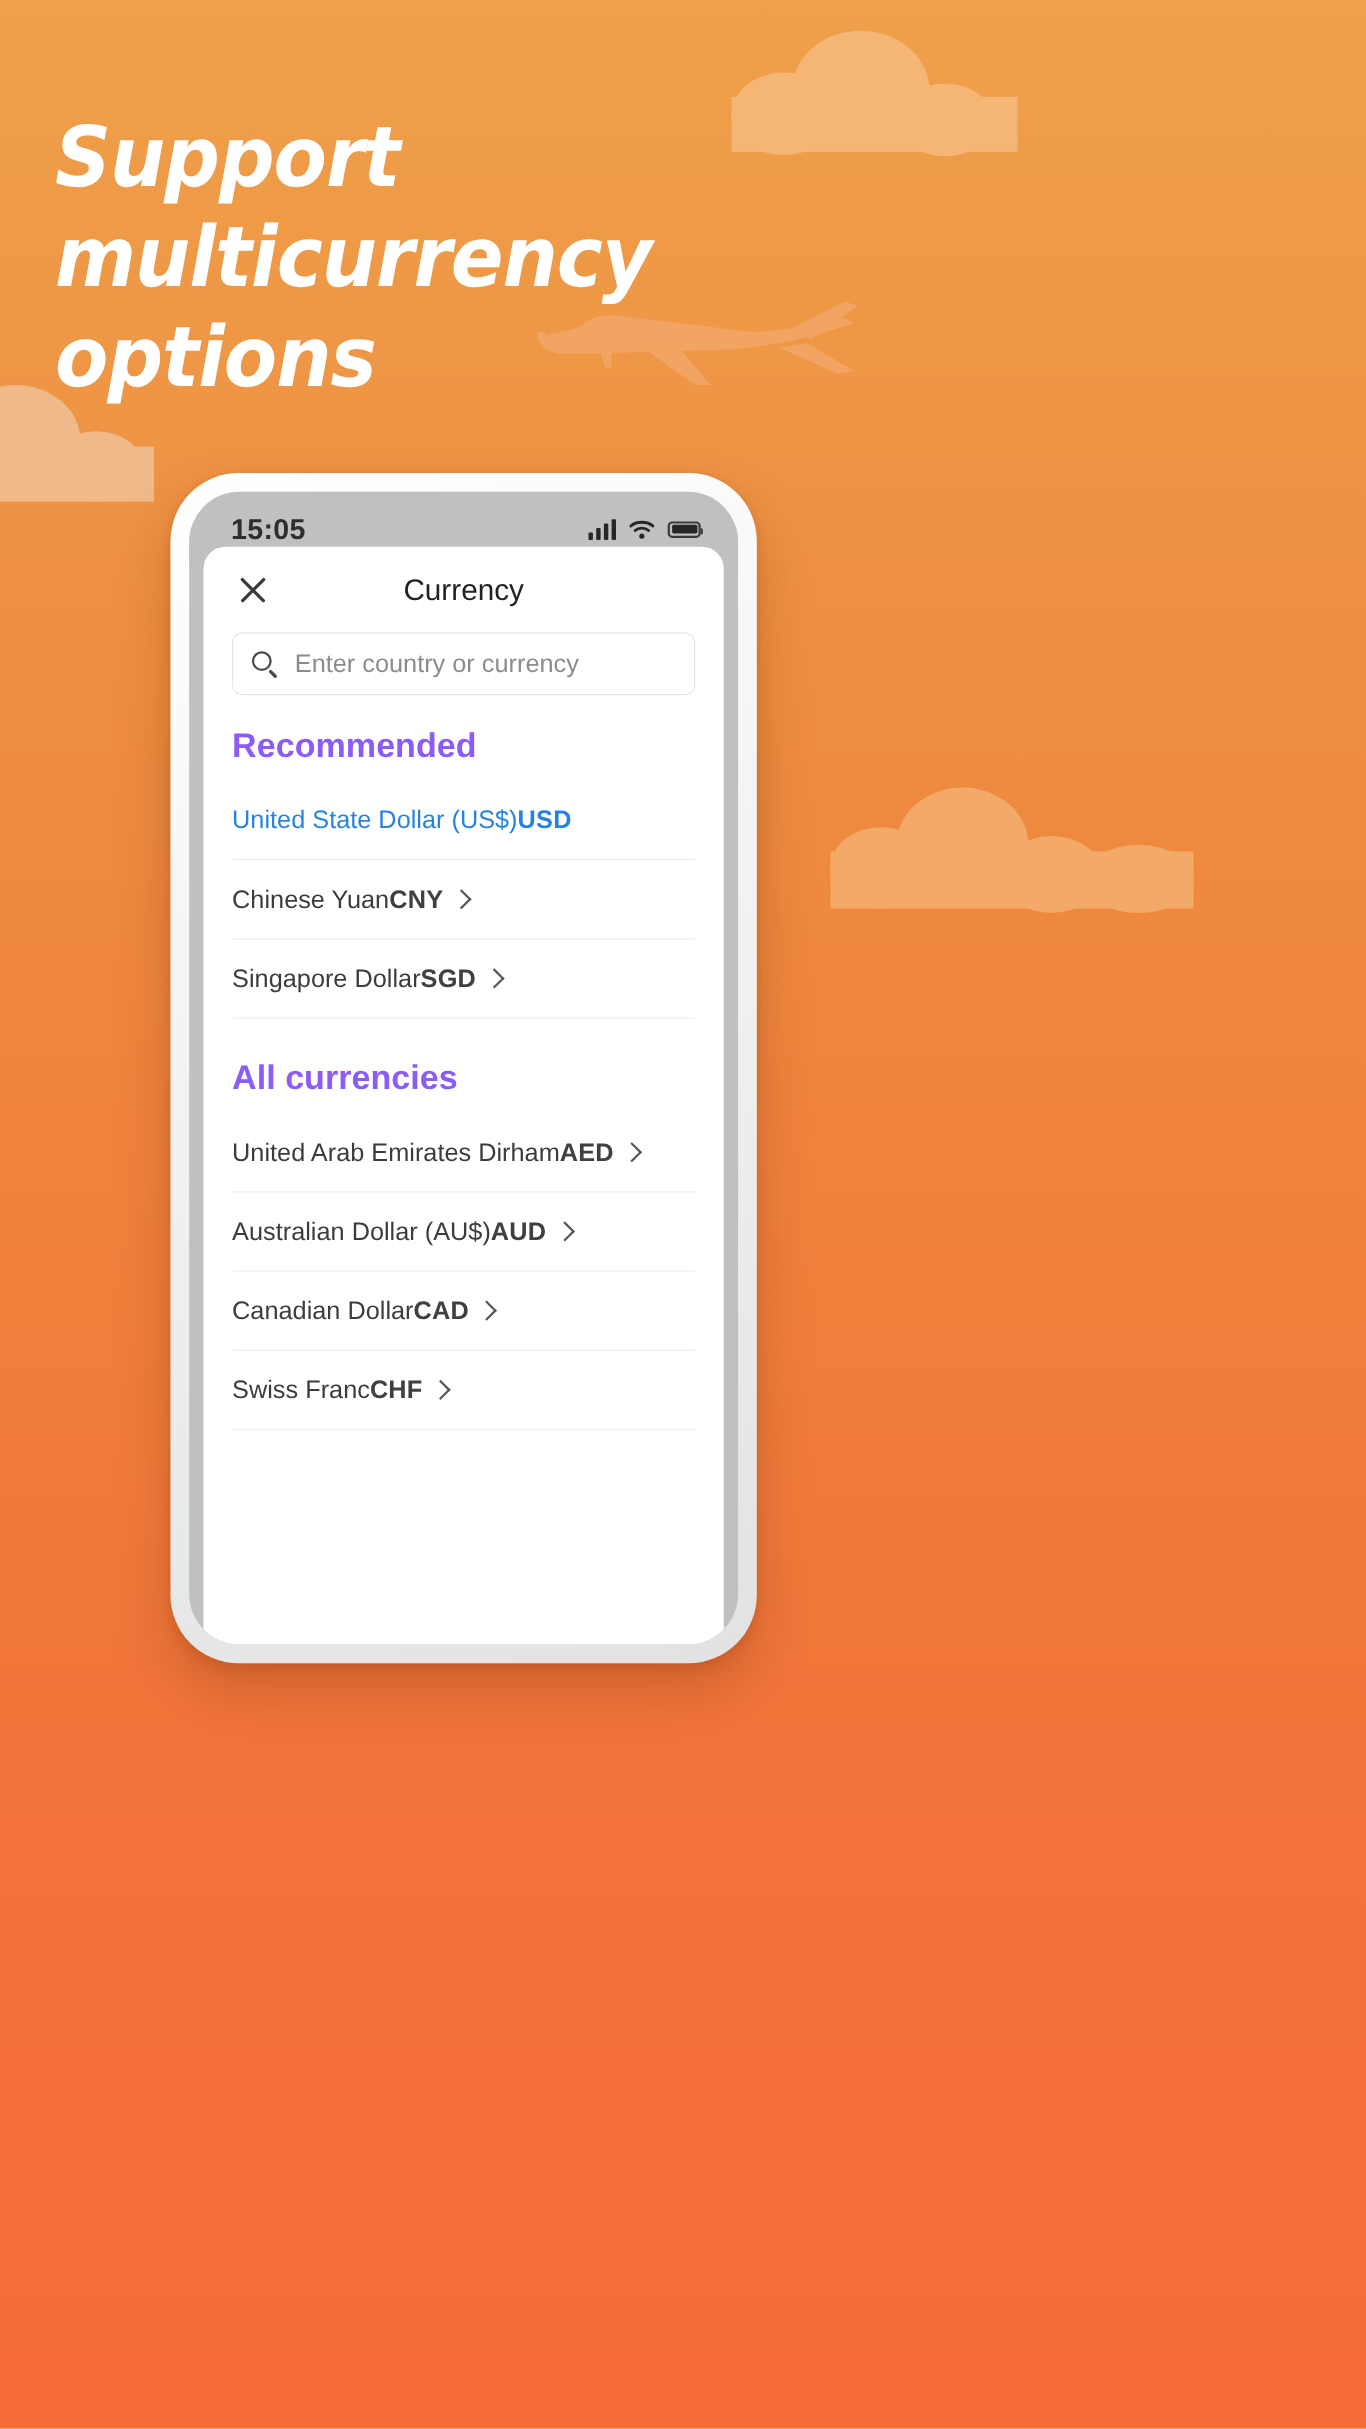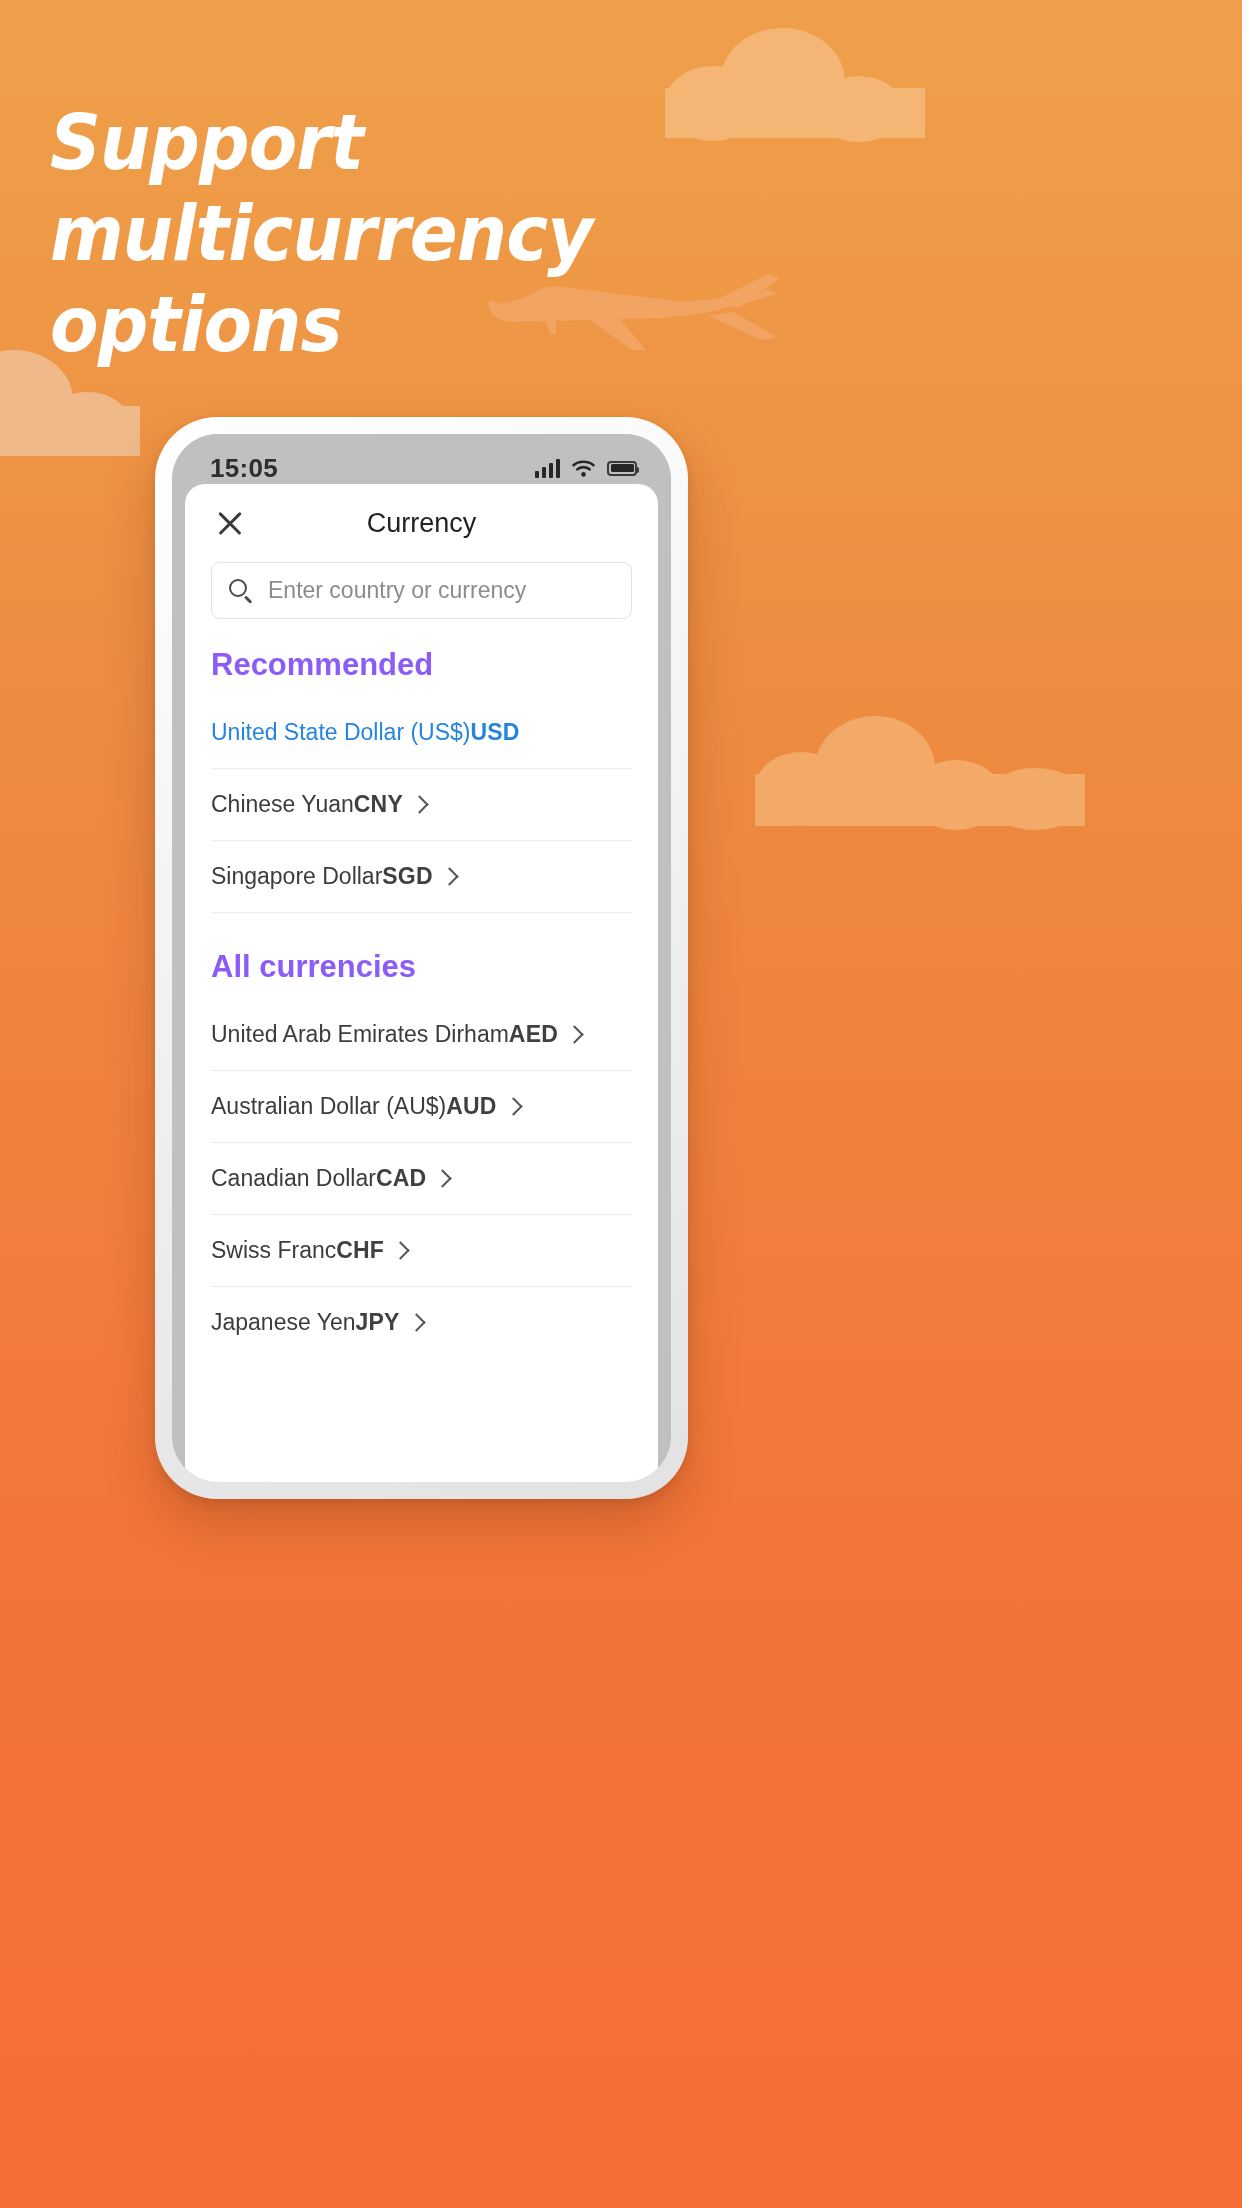--- a/index.html
+++ b/index.html
@@ -70,21 +70,21 @@
     letter-spacing: -1.0px;
     transform: scaleX(0.93);
     transform-origin: left top;
     white-space: pre-line;
   }
 
   
   #phone {
     position: absolute;
     left: 155px;
-    top: 417px;
+    top: 430px;
     width: 533px;
     height: 1082px;
     border-radius: 62px;
     background: linear-gradient(160deg,#ffffff 0%,#f2f2f2 45%,#e2e2e2 100%);
     box-shadow: 0 26px 50px rgba(120,48,10,0.28), 0 4px 10px rgba(120,48,10,0.18);
     padding: 17px;
     box-sizing: border-box;
   }
   #phone-screen {
     position: relative;
@@ -400,25 +400,18 @@
                 <span class="chev"></span>
               </div>
             </div>
             <div class="cur-row">
               <div class="cur-name">Swiss Franc</div>
               <div class="cur-right">
                 <div class="cur-code">CHF</div>
                 <span class="chev"></span>
               </div>
             </div>
-            <div class="cur-row no-border">
-              <div class="cur-name">Japanese Yen</div>
-              <div class="cur-right">
-                <div class="cur-code">JPY</div>
-                <span class="chev"></span>
-              </div>
-            </div>
           </div>
 
       </div>
     </div>
   </div>
 </div>
 
 </body></html>

